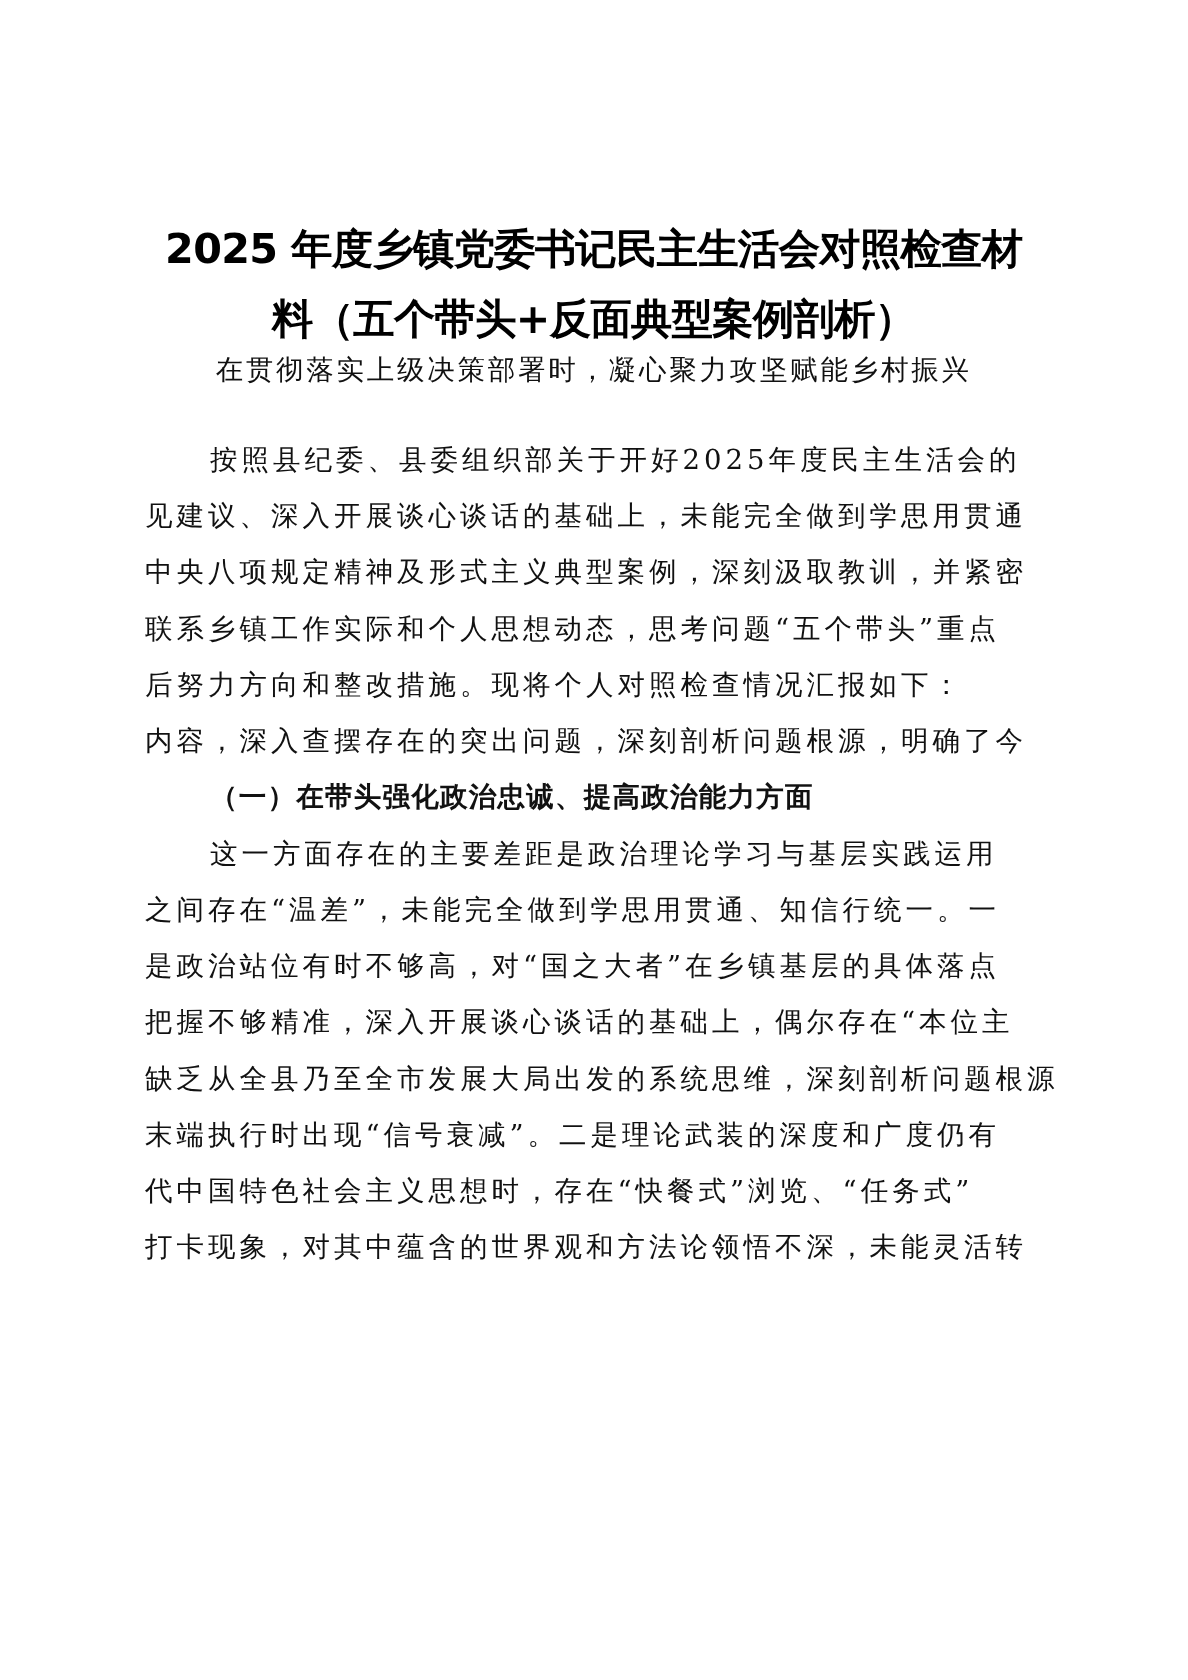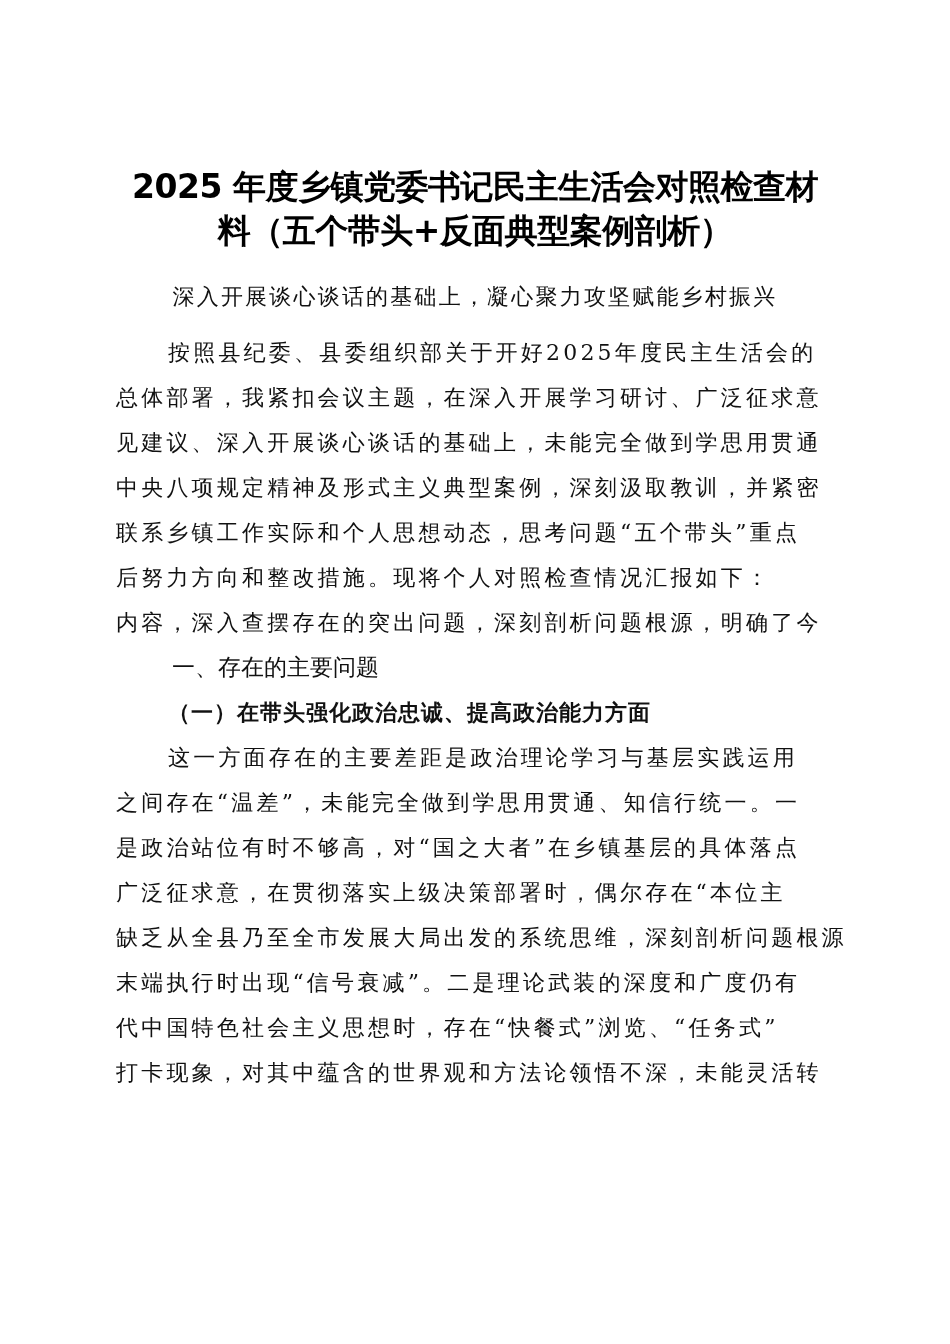--- a/index.html
+++ b/index.html
@@ -27,36 +27,36 @@
       width: 730px;
       text-align: center;
       font-family: "DejaVu Sans", "Liberation Sans", sans-serif;
       font-weight: bold;
       font-size: 33px;
       line-height: 44px;
       letter-spacing: -0.5px;
       color: #000;
       top: 165px;
     }
-    .title .line { display: block; white-space: nowrap; }
+    .title .line { display: block; white-space: nowrap; margin-top: 12px; }
     .subtitle {
       position: absolute;
       left: 110px;
       width: 730px;
       text-align: center;
       top: 279px;
       font-size: 22px;
       line-height: 36px;
       letter-spacing: 2.2px;
       white-space: nowrap;
     }
     .body {
       position: absolute;
       left: 116px;
-      top: 330px;
+      top: 346px;
       width: 720px;
     }
     .ln {
       display: block;
       height: 45px;
       line-height: 45px;
       font-size: 22px;
       letter-spacing: 3.2px;
       white-space: nowrap;
       color: #111;
@@ -79,37 +79,35 @@
 </head>
 <body>
 
 <div class="page">
 
   <div class="title">
     <span class="line">2025 年度乡镇党委书记民主生活会对照检查材</span>
     <span class="line">料（五个带头+反面典型案例剖析）</span>
   </div>
 
-  <div class="subtitle">深入开展谈心谈话的基础上，凝心聚力攻坚赋能乡村振兴</div>
+  <div class="subtitle">在贯彻落实上级决策部署时，凝心聚力攻坚赋能乡村振兴</div>
 
   <div class="body">
     <span class="ln indent">按照县纪委、县委组织部关于开好2025年度民主生活会的</span>
-    <span class="ln">总体部署，我紧扣会议主题，在深入开展学习研讨、广泛征求意</span>
     <span class="ln">见建议、深入开展谈心谈话的基础上，未能完全做到学思用贯通</span>
     <span class="ln">中央八项规定精神及形式主义典型案例，深刻汲取教训，并紧密</span>
     <span class="ln">联系乡镇工作实际和个人思想动态，思考问题“五个带头”重点</span>
     <span class="ln">后努力方向和整改措施。现将个人对照检查情况汇报如下：</span>
     <span class="ln">内容，深入查摆存在的突出问题，深刻剖析问题根源，明确了今</span>
 
-    <span class="ln h1">一、存在的主要问题</span>
     <span class="ln h2">（一）在带头强化政治忠诚、提高政治能力方面</span>
 
     <span class="ln indent">这一方面存在的主要差距是政治理论学习与基层实践运用</span>
     <span class="ln">之间存在“温差”，未能完全做到学思用贯通、知信行统一。一</span>
     <span class="ln">是政治站位有时不够高，对“国之大者”在乡镇基层的具体落点</span>
-    <span class="ln">广泛征求意，在贯彻落实上级决策部署时，偶尔存在“本位主</span>
+    <span class="ln">把握不够精准，深入开展谈心谈话的基础上，偶尔存在“本位主</span>
     <span class="ln">缺乏从全县乃至全市发展大局出发的系统思维，深刻剖析问题根源</span>
     <span class="ln">末端执行时出现“信号衰减”。二是理论武装的深度和广度仍有</span>
     <span class="ln">代中国特色社会主义思想时，存在“快餐式”浏览、“任务式”</span>
     <span class="ln">打卡现象，对其中蕴含的世界观和方法论领悟不深，未能灵活转</span>
   </div>
 
 </div>
 
 </body></html>

